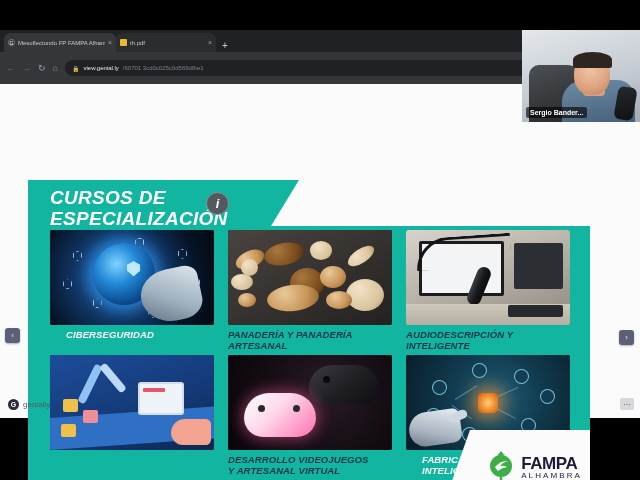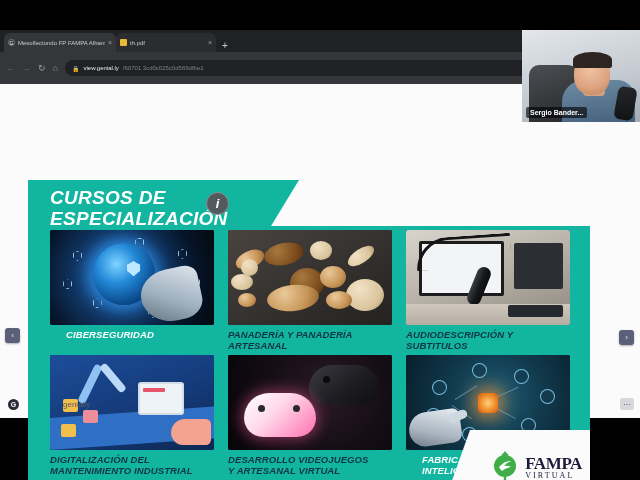--- a/index.html
+++ b/index.html
@@ -270,39 +270,39 @@
     content:""; position:absolute; right:-8px; top:4px; width:20px;height:9px;
     background:#cfd8e0; border-radius:5px; transform:rotate(-14deg);
   }
 
   
   .fampa {
     position: absolute; right: 8px; bottom: 6px;
     display: flex; align-items: center; gap: 5px;
   }
   .fampa-mark { width: 30px; height: 38px; position: relative; }
-  .fampa-text { line-height: 1; font-family: Liberation Serif, serif; }
+  .fampa-text { line-height: 1; }
   .fampa-name {
     font-size: 17px; font-weight: bold; color: #1e1b3a; letter-spacing: -.4px;
   }
   .fampa-sub {
     font-size: 8px; font-weight: normal; color: #1e1b3a; letter-spacing: 2.1px;
   }
 
   
   .genially {
     position: absolute; left: 8px; bottom: 8px;
     display: flex; align-items: center; gap: 4px;
   }
   .gen-mark {
     width: 11px; height: 11px; border-radius: 50%;
     background: #2b2b3a; color: #fff; font-size: 7px; font-weight: bold;
     display:flex; align-items:center; justify-content:center;
   }
-  .gen-text { font-size: 8px; color: #5a5a66; margin-left: 40px; }
+  .gen-text { font-size: 8px; color: #5a5a66; }
 
   
   .nav-arrow {
     position: absolute; width: 15px; height: 15px; border-radius: 3px;
     background: #5b5f78; color: #e4e6ef; font-size: 8px;
     display: flex; align-items: center; justify-content: center;
     box-shadow: 0 1px 2px rgba(0,0,0,.3);
   }
   .nav-left  { left: 5px; top: 244px; }
   .nav-right { right: 6px; top: 246px; }
@@ -445,38 +445,36 @@
             <div class="art mic">
               <div class="screen2"></div>
               <div class="screen"></div>
               <div class="boom"></div>
               <div class="body"></div>
               <div class="desk"></div>
               <div class="kbd"></div>
             </div>
           </div>
           <div class="card-label lab-dark" style="white-space:pre-line">AUDIODESCRIPCIÓN Y
-SUBTITULOS</div>
+INTELIGENTE</div>
         </div>
 
         <div class="card">
           <div class="thumb">
             <div class="art indus">
               <div class="floor"></div>
               <div class="arm"></div>
               <div class="arm2"></div>
               <div class="tablet"></div>
               <div class="hand2"></div>
               <div class="boxy b1"></div>
               <div class="boxy b2"></div>
               <div class="boxy b3"></div>
             </div>
           </div>
-          <div class="card-label lab-dark" style="white-space:pre-line">DIGITALIZACIÓN DEL
-MANTENIMIENTO INDUSTRIAL</div>
         </div>
 
         <div class="card">
           <div class="thumb">
             <div class="art game">
               <div class="padB"></div>
               <div class="padW"></div>
             </div>
           </div>
           <div class="card-label lab-dark" style="white-space:pre-line">DESARROLLO VIDEOJUEGOS
@@ -514,21 +512,21 @@
           <svg viewBox="0 0 30 38" width="30" height="38" aria-hidden="true">
             <path d="M15 3 q2 3 4 4 q-2 1 -4 1 q-2 0 -4 -1 q2 -1 4 -4 z" fill="#3fae49"></path>
             <ellipse cx="15" cy="18" rx="11" ry="11" fill="#3fae49"></ellipse>
             <path d="M9 19 q6 -7 13 -6 q-5 1 -8 5 q4 -1 7 1 q-6 1 -9 4 q-2 -2 -3 -4 z" fill="#ffffff"></path>
             <path d="M15 29 v7" stroke="#3fae49" stroke-width="2.4" fill="none"></path>
             <path d="M15 34 l-6 3 M15 34 l6 3" stroke="#3fae49" stroke-width="2.2" fill="none"></path>
           </svg>
         </div>
         <div class="fampa-text">
           <div class="fampa-name">FAMPA</div>
-          <div class="fampa-sub">VIRTUAL</div>
+          <div class="fampa-sub">ALHAMBRA</div>
         </div>
       </div>
     </div>
 
     <div class="genially">
       <span class="gen-mark">G</span>
       <span class="gen-text">genially</span>
     </div>
 
     <div class="nav-arrow nav-left">‹</div>

